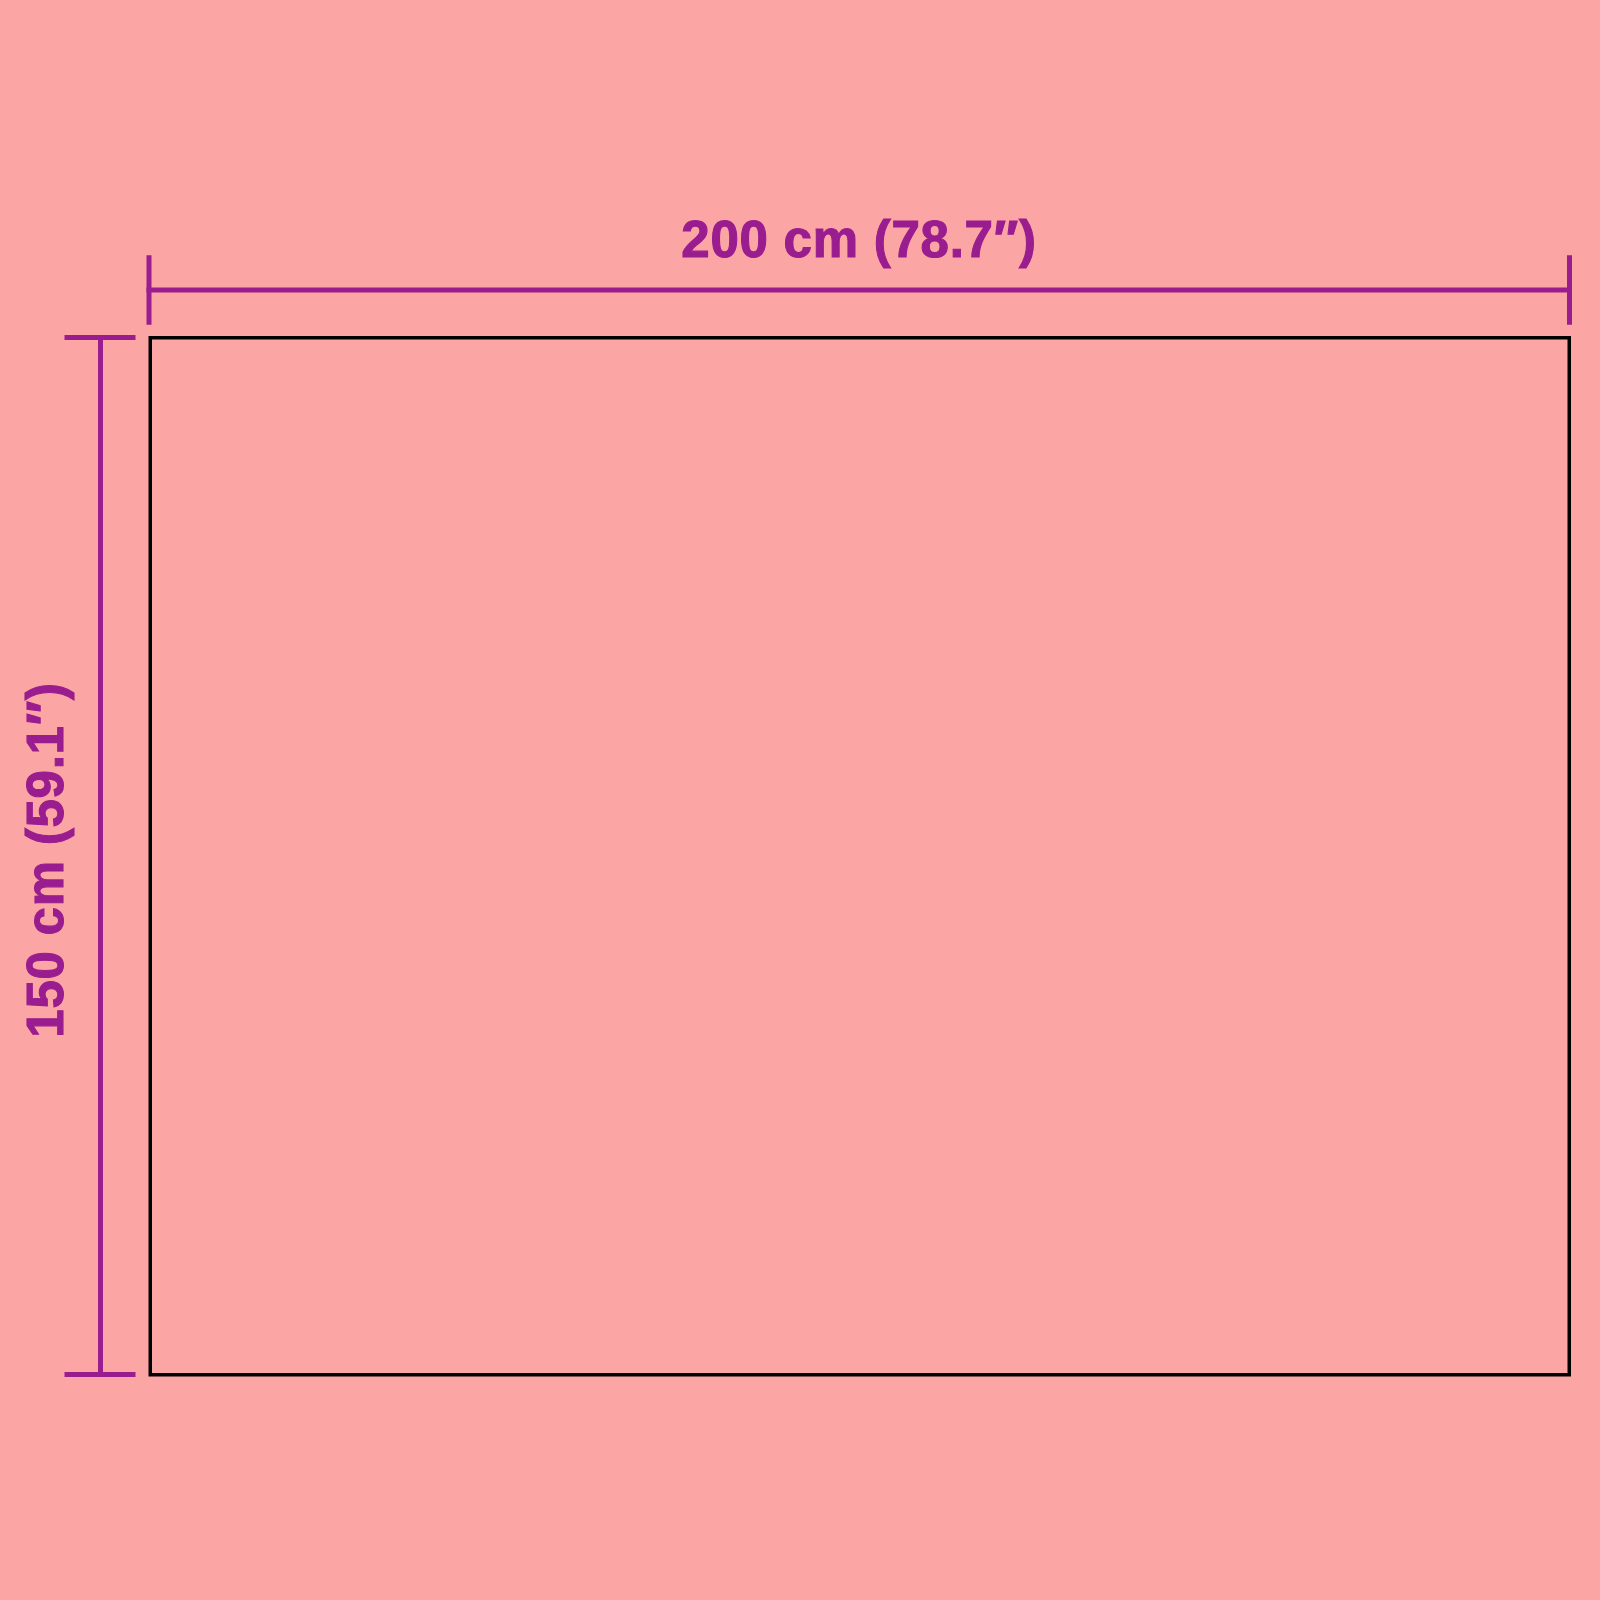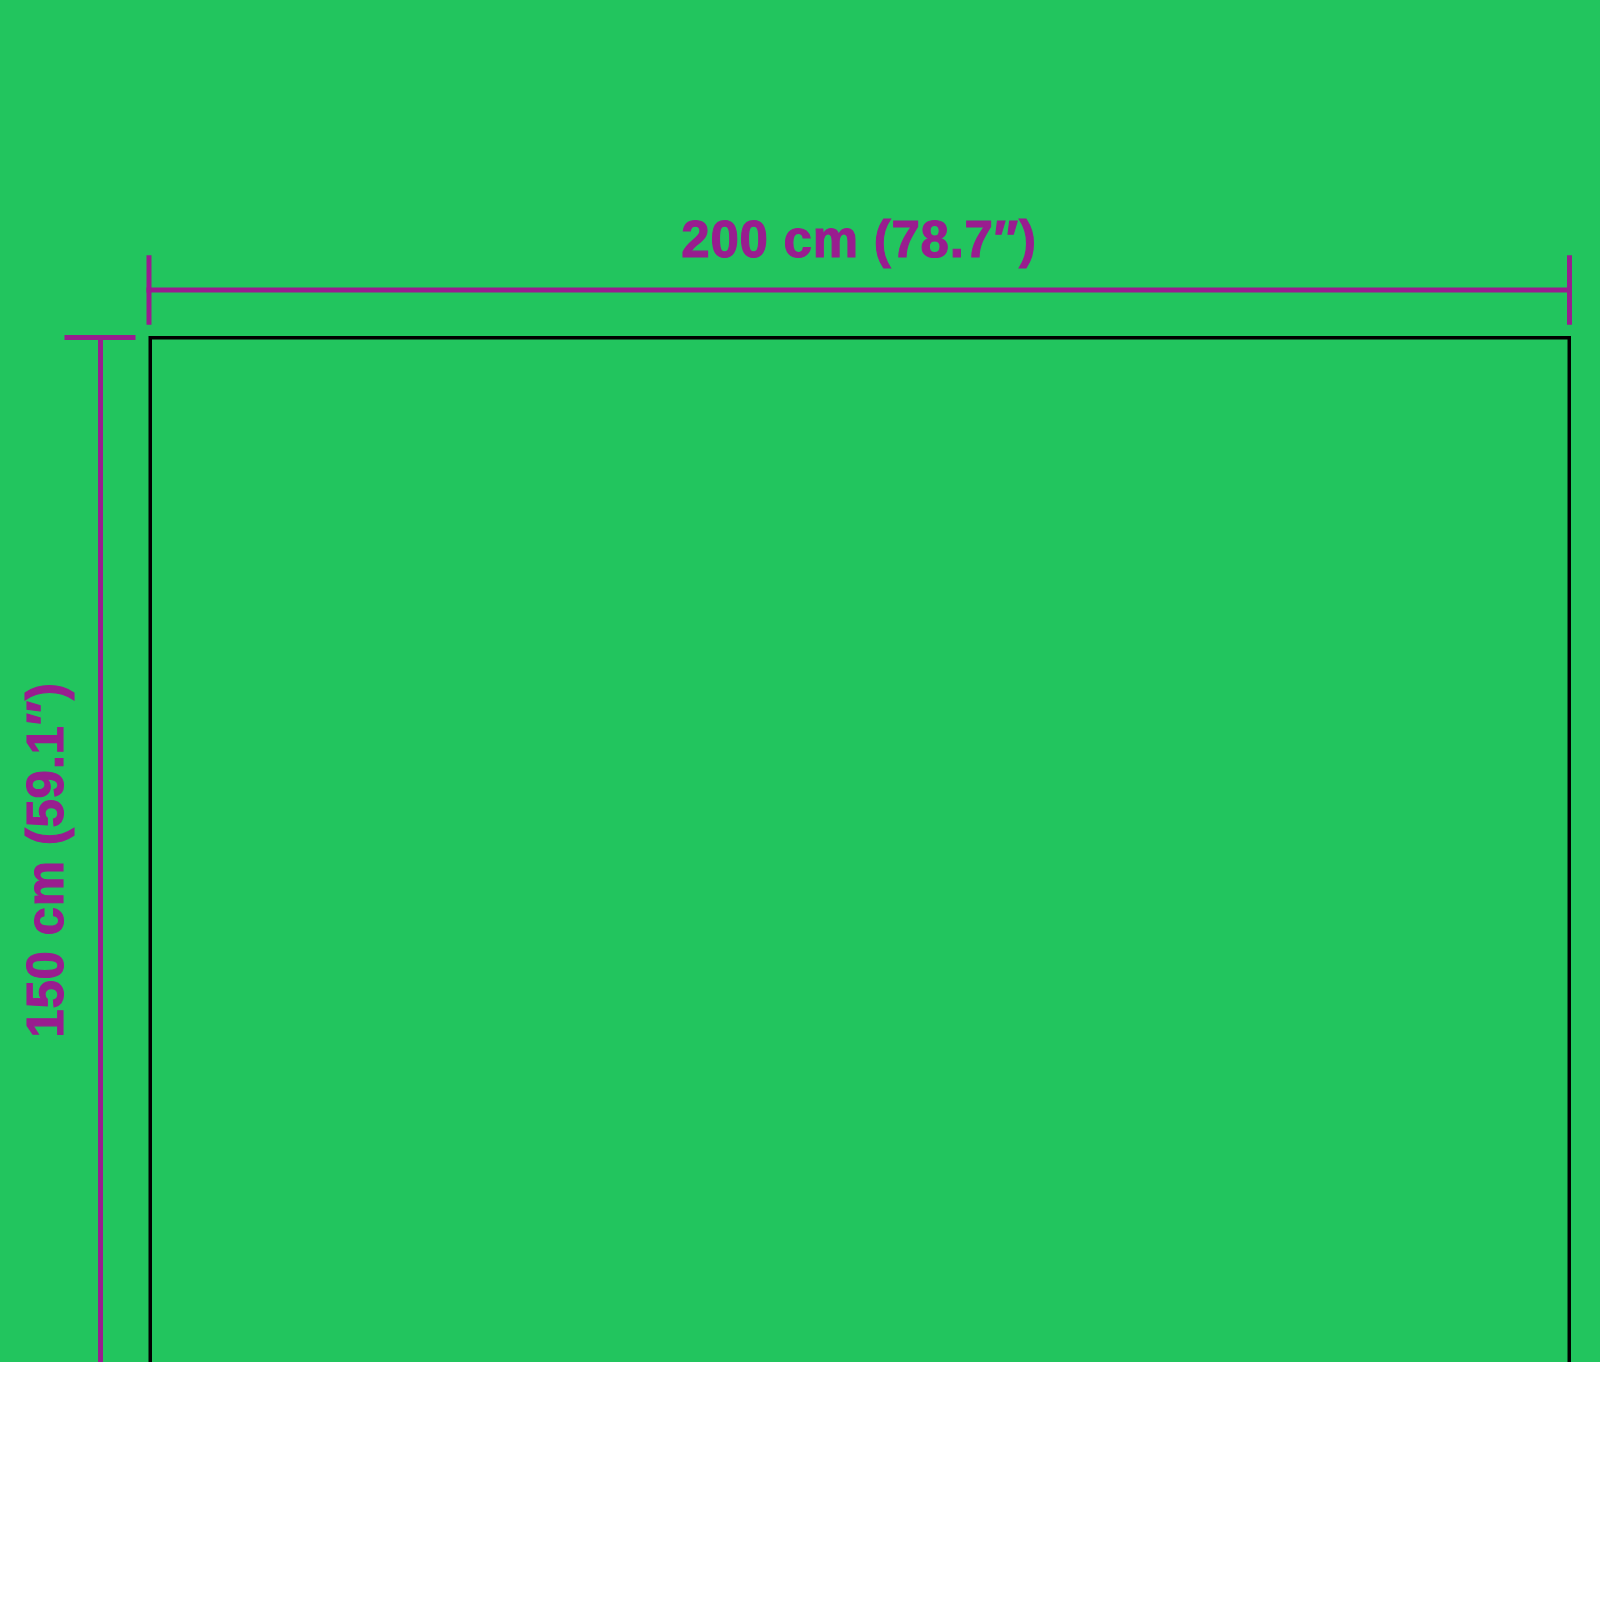--- a/index.html
+++ b/index.html
@@ -1,16 +1,16 @@
 <!DOCTYPE html>
 <html><head>
 <meta charset="utf-8">
 <style>
   html,body{margin:0;padding:0;background:#ffffff;}
-  #canvas{position:relative;width:1600px;height:1362px;background:#22c55e;overflow:hidden;}
+  #canvas{position:relative;width:1600px;height:1600px;background:#fca5a5;overflow:hidden;}
   svg{position:absolute;top:0;left:0;}
   text{font-family:"Liberation Sans", sans-serif;font-weight:bold;fill:#991d8f;stroke:#991d8f;stroke-width:1.1;}
 </style>
 </head>
 <body>
 <div id="canvas">
 <svg width="1600" height="1600" viewBox="0 0 1600 1600">
 
   <rect x="150.25" y="337.75" width="1419" height="1037" fill="none" stroke="#000000" stroke-width="3.5"></rect>
 

